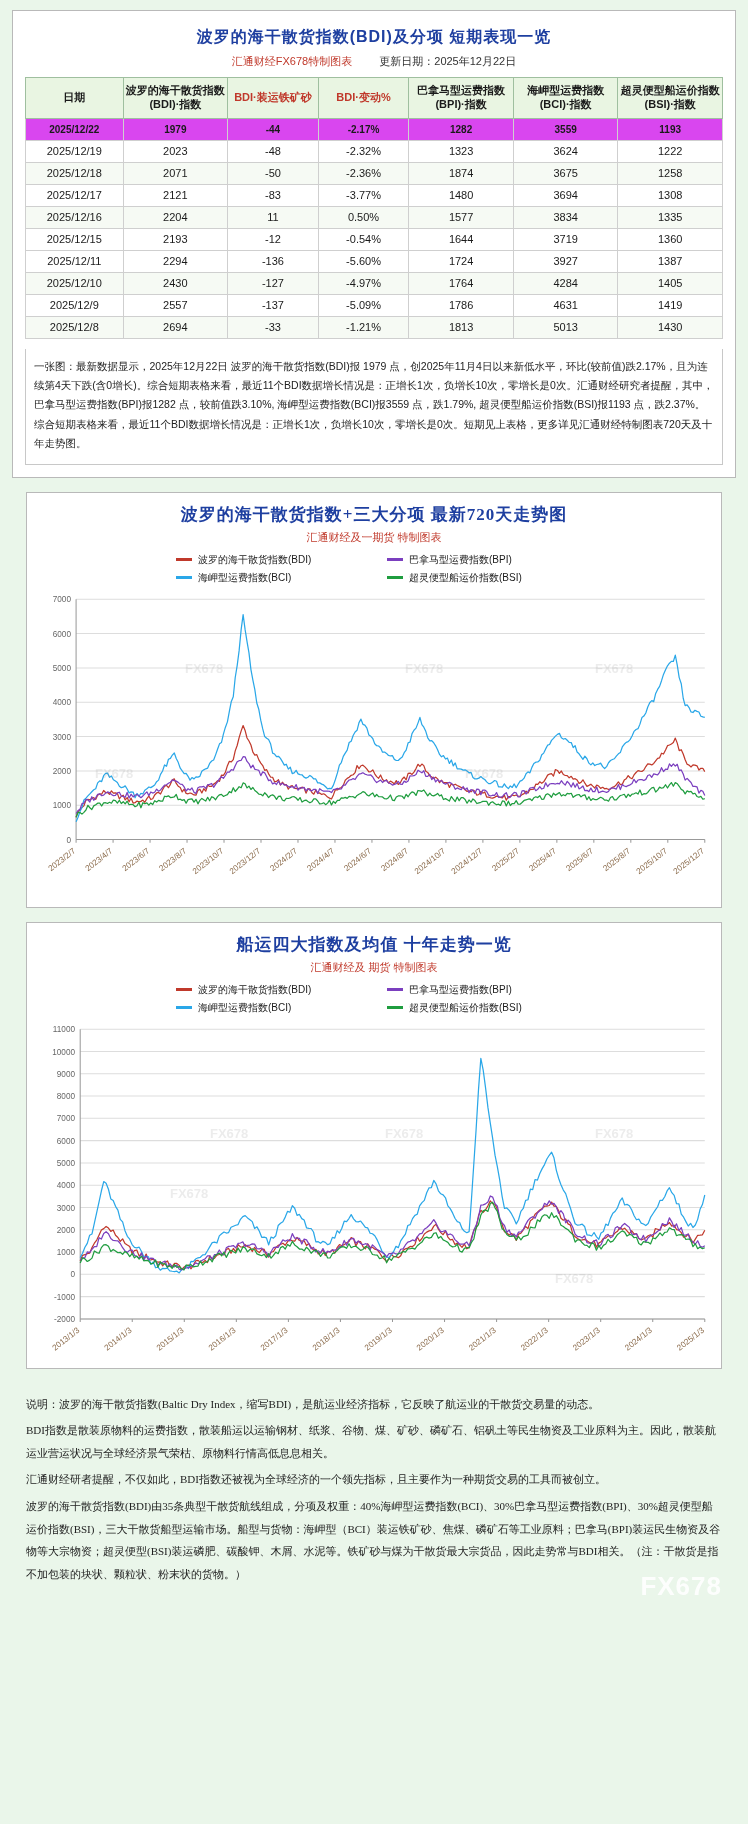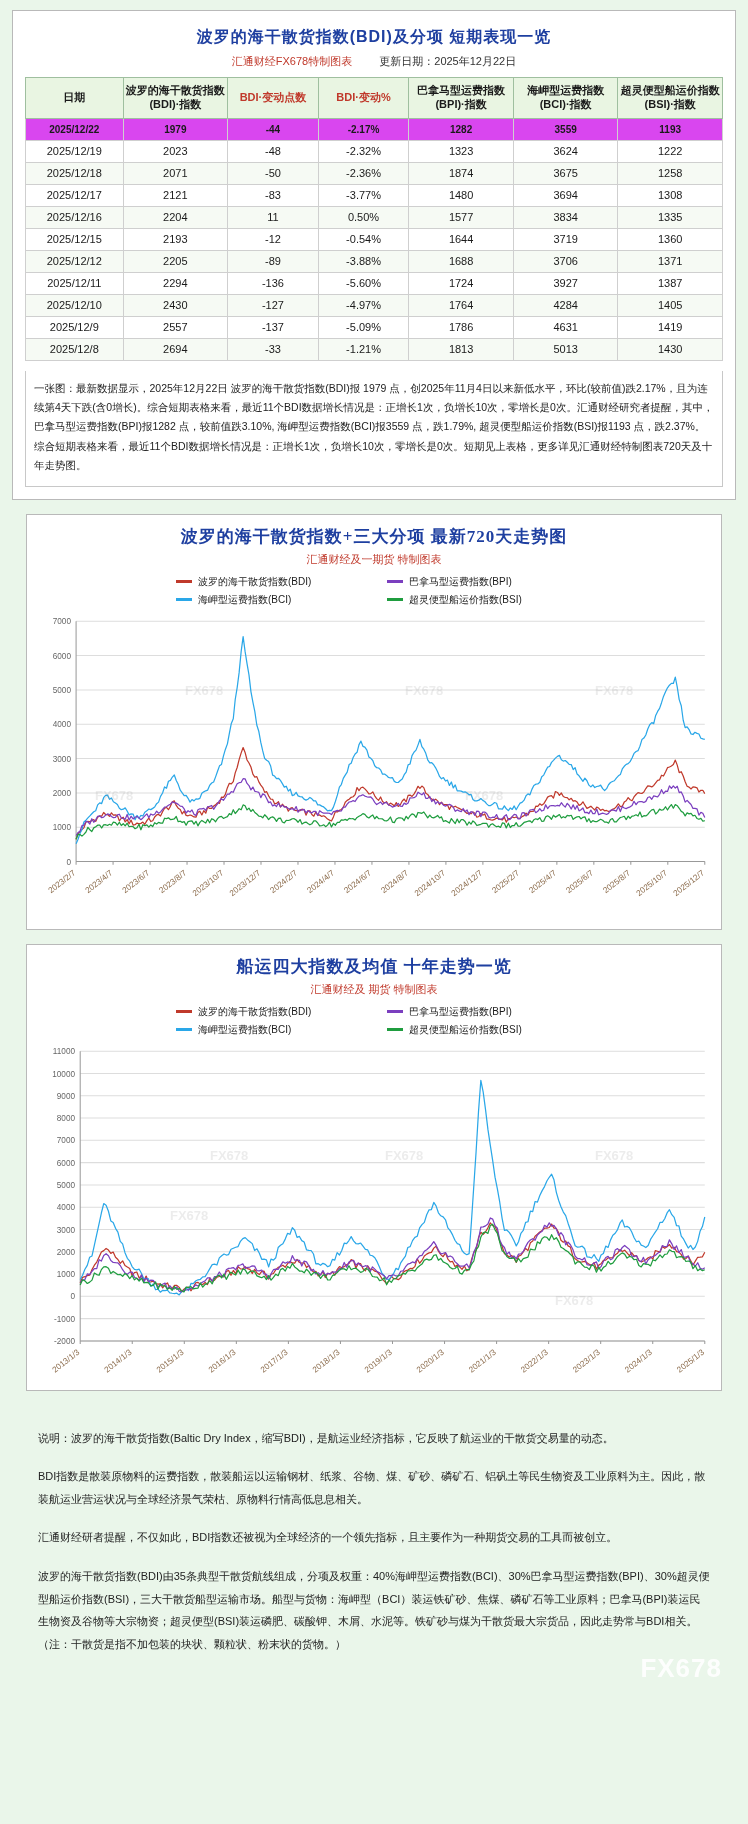--- a/index.html
+++ b/index.html
@@ -114,21 +114,21 @@
   }
 
   
   .footer {
     position:relative;
     padding:6px 10px 26px 10px;
     font-size:11px;
     line-height:2.05;
     color:#222;
   }
-  .footer p { margin:16px; }
+  .footer p { margin:4px;font-family:Liberation Serif, serif; }
   .footer .wmbig {
     position:absolute;
     right:14px;
     bottom:2px;
     font-size:26px;
     font-weight:bold;
     color:rgba(255,255,255,0.9);
     letter-spacing:1px;
   }
 </style>
@@ -142,21 +142,21 @@
     <div class="panel-sub">
       <span>汇通财经FX678特制图表</span>
       <span class="upd">更新日期：2025年12月22日</span>
     </div>
 
     <table class="bdi">
       <thead>
         <tr>
           <th style="width:14%">日期</th>
           <th style="width:15%">波罗的海干散货指数(BDI)·指数</th>
-          <th class="c-bdi" style="width:13%">BDI·变动点数</th>
+          <th class="c-bdi" style="width:13%">BDI·装运铁矿砂</th>
           <th class="c-bdi" style="width:13%">BDI·变动%</th>
           <th style="width:15%">巴拿马型运费指数(BPI)·指数</th>
           <th style="width:15%">海岬型运费指数(BCI)·指数</th>
           <th style="width:15%">超灵便型船运价指数(BSI)·指数</th>
         </tr>
       </thead>
       <tbody>
         <tr class="first">
           <td class="date">2025/12/22</td>
           <td>1979</td>
@@ -203,29 +203,20 @@
           <td>1335</td>
         </tr>
         <tr>
           <td class="date">2025/12/15</td>
           <td>2193</td>
           <td>-12</td>
           <td>-0.54%</td>
           <td>1644</td>
           <td>3719</td>
           <td>1360</td>
-        </tr>
-        <tr class="odd">
-          <td class="date">2025/12/12</td>
-          <td>2205</td>
-          <td>-89</td>
-          <td>-3.88%</td>
-          <td>1688</td>
-          <td>3706</td>
-          <td>1371</td>
         </tr>
         <tr>
           <td class="date">2025/12/11</td>
           <td>2294</td>
           <td>-136</td>
           <td>-5.60%</td>
           <td>1724</td>
           <td>3927</td>
           <td>1387</td>
         </tr>

